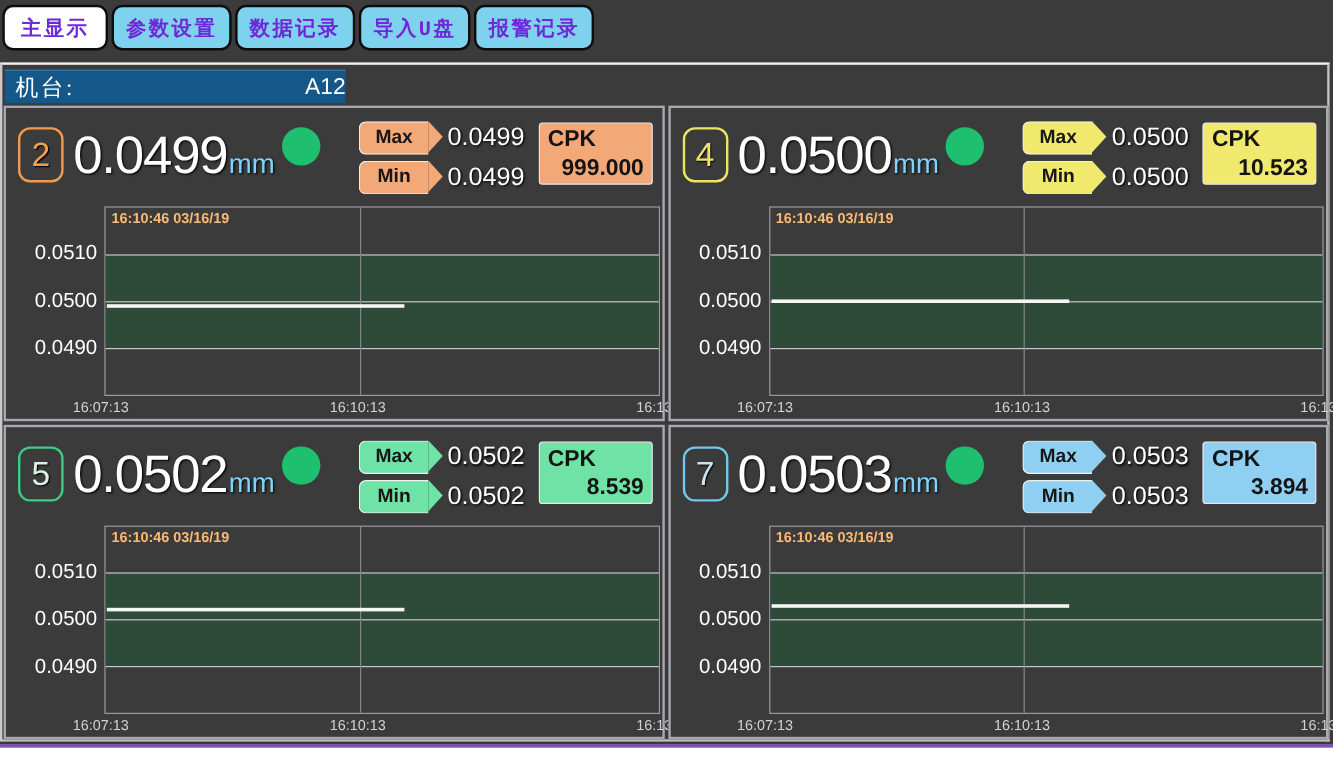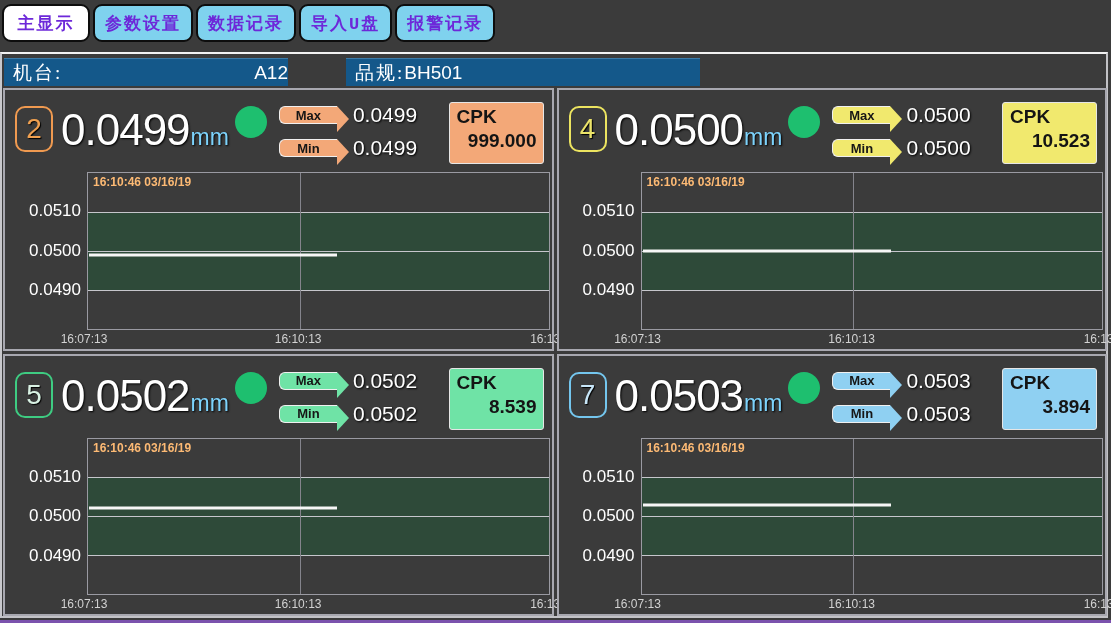--- a/index.html
+++ b/index.html
@@ -57,35 +57,35 @@
     text-shadow:1px 1px 1px #000;
   }
   .valwrap { display:flex; align-items:baseline; margin-left:8px; margin-top:6px; white-space:nowrap; }
   .bigval { font-size:44px; line-height:52px; color:#fff; letter-spacing:-1px;
             text-shadow:1px 1px 2px #000; }
   .unit { font-size:23px; color:#7dd3fc; margin-left:1px; text-shadow:1px 1px 2px #000; }
   .dot { width:32px; height:32px; border-radius:50%; background:#1ebf6f; margin:8px 4px 0 6px; flex:none; }
   .mmcol { margin-left:8px; margin-top:4px; display:flex; flex-direction:column; gap:7px; flex:none; }
   .mmrow { display:flex; align-items:center; height:26px; }
   .badge {
-    position:relative; width:58px; height:18px; flex:none;
+    position:relative; width:58px; height:28px; flex:none;
     background:var(--fill); border:1px solid #f0f0f0; border-right:none;
     border-radius:6px 0 0 6px;
-    color:#161616; font-size:13px; font-weight:bold;
-    display:flex; align-items:center; justify-content:center;
+    color:#161616; font-size:16px; font-weight:bold;
+    display:flex; align-items:center; justify-content:center;margin-left:20px;
   }
   .badge::after {
     content:""; position:absolute; left:100%; top:-1px;
     border-top:13px solid transparent; border-bottom:13px solid transparent;
     border-left:12px solid var(--fill);
   }
   .mmval { margin-left:16px; color:#fff; font-size:21px; text-shadow:1px 1px 2px #000; }
   .spacer { flex:1; }
   .cpk {
-    width:95px; height:62px; margin-top:4px; flex:none;
+    width:95px; height:52px; margin-top:4px; flex:none;
     background:var(--fill); border:1px solid #e6e6e6; border-radius:3px;
     color:#141414; padding:3px 6px 0 7px;
   }
   .cpklabel { font-size:19px; font-weight:bold; }
   .cpkvalue { font-size:19px; font-weight:bold; text-align:right; margin-top:2px; }
 
   
   .chart { flex:1; display:flex; min-height:0; padding-right:2px; }
   .gutter { width:82px; flex:none; position:relative; }
   .yt { position:absolute; right:6px; transform:translateY(-50%); color:#fff; font-size:17px; }
@@ -120,24 +120,20 @@
   <div class="tab">导入U盘</div>
   <div class="tab">报警记录</div>
 </div>
 
 <div class="frame">
   <div class="infobar">
     <div class="infobox machine">
       <span class="lbl">机台:</span>
       <span class="val">A12</span>
     </div>
-    <div class="infobox product">
-      <span class="lbl">品规:</span>
-      <span class="val">BH501</span>
-    </div>
   </div>
 
   <div class="grid">
 
     <div class="panel" style="--accent: #f09a50; --fill: #f3a878; --digit: #f0a050;">
       <div class="phead">
         <div class="numbox">2</div>
         <div class="valwrap">
           <span class="bigval">0.0499</span>
             <span class="unit">mm</span>

